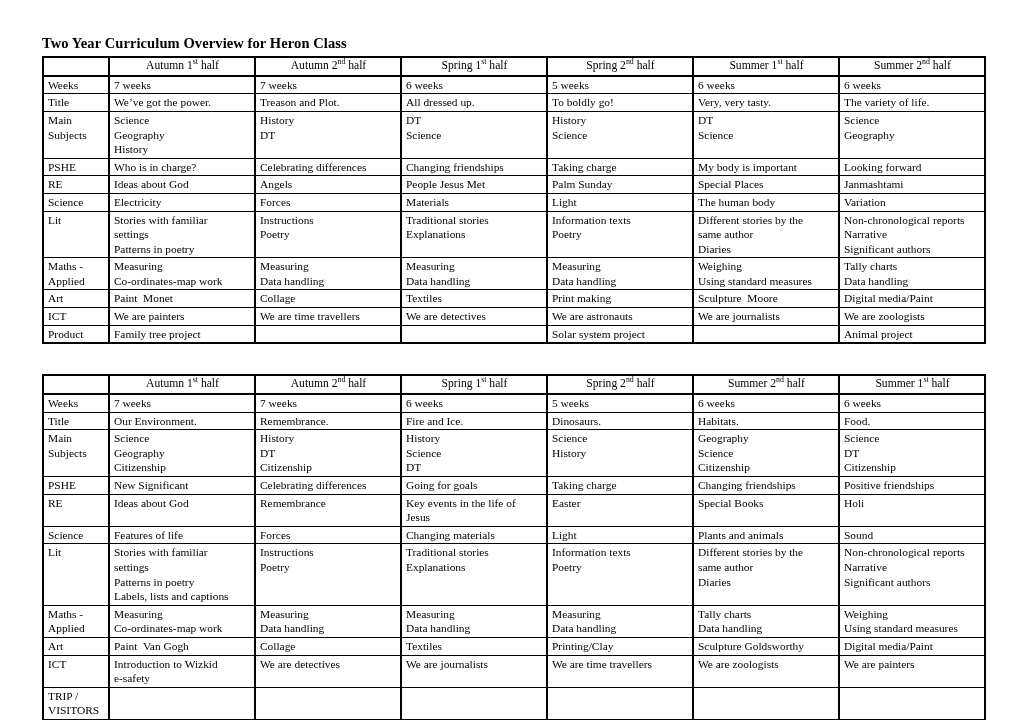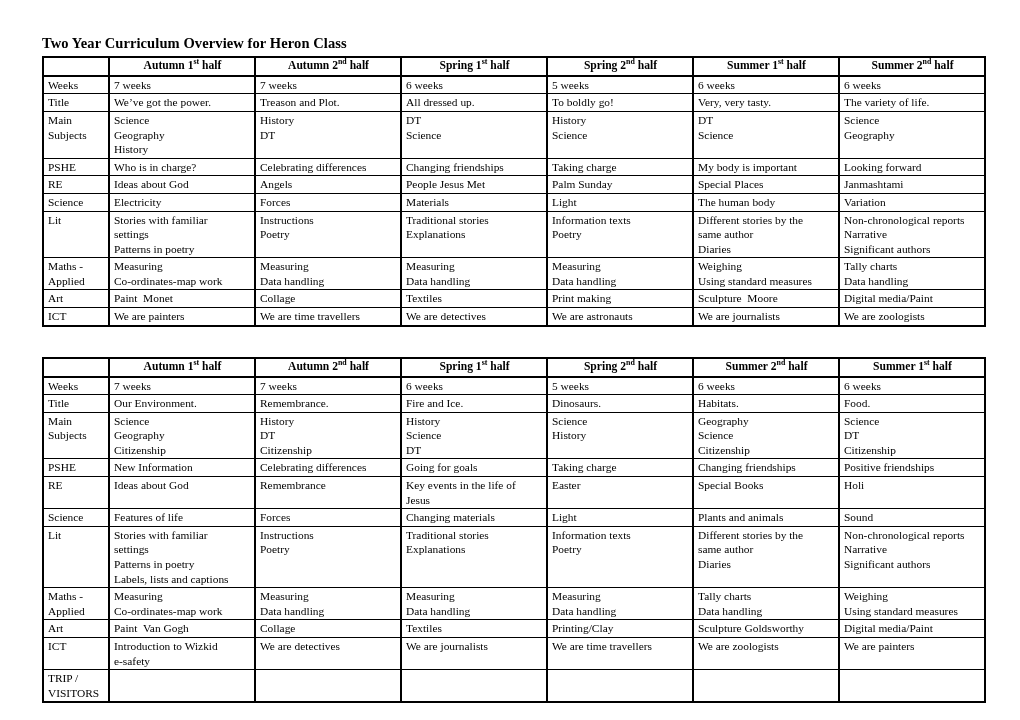--- a/index.html
+++ b/index.html
@@ -48,21 +48,21 @@
     overflow: hidden;
     word-wrap: break-word;
   }
   
   table.curriculum td.colstart,
   table.curriculum th.colstart {
     border-left: 2px solid #000;
   }
   table.curriculum thead th {
     text-align: center;
-    font-weight: bold;
+    font-weight: normal;
     border-bottom: 2px solid #000;
     font-size: 11.6px;
     padding-top: 1px;
     padding-bottom: 1px;
   }
   table.curriculum thead th.rowlabel-head {
     border-bottom: 2px solid #000;
   }
   col.c-label { width: 66px; }
   col.c-period { width: 146px; }
@@ -333,20 +333,41 @@
           <td class="colstart">
             <span class="cellline">We are astronauts</span>
           </td>
           <td class="colstart">
             <span class="cellline">We are journalists</span>
           </td>
           <td class="colstart">
             <span class="cellline">We are zoologists</span>
           </td>
         </tr>
+        <tr>
+          <td class="rowlabel">Product</td>
+          <td class="colstart">
+            <span class="cellline">Family tree project</span>
+          </td>
+          <td class="colstart">
+            <span class="cellline">&nbsp;</span>
+          </td>
+          <td class="colstart">
+            <span class="cellline">&nbsp;</span>
+          </td>
+          <td class="colstart">
+            <span class="cellline">Solar system project</span>
+          </td>
+          <td class="colstart">
+            <span class="cellline">&nbsp;</span>
+          </td>
+          <td class="colstart">
+            <span class="cellline">Animal project</span>
+          </td>
+        </tr>
       </tbody>
   </table>
 
   <div class="gap"></div>
 
   <table class="curriculum">
     <colgroup>
       <col class="c-label">
         <col class="c-period">
         <col class="c-period">
@@ -438,21 +459,21 @@
           </td>
           <td class="colstart">
             <span class="cellline">Science</span>
             <span class="cellline">DT</span>
             <span class="cellline">Citizenship</span>
           </td>
         </tr>
         <tr>
           <td class="rowlabel">PSHE</td>
           <td class="colstart">
-            <span class="cellline">New Information</span>
+            <span class="cellline">New Significant</span>
           </td>
           <td class="colstart">
             <span class="cellline">Celebrating differences</span>
           </td>
           <td class="colstart">
             <span class="cellline">Going for goals</span>
           </td>
           <td class="colstart">
             <span class="cellline">Taking charge</span>
           </td>

